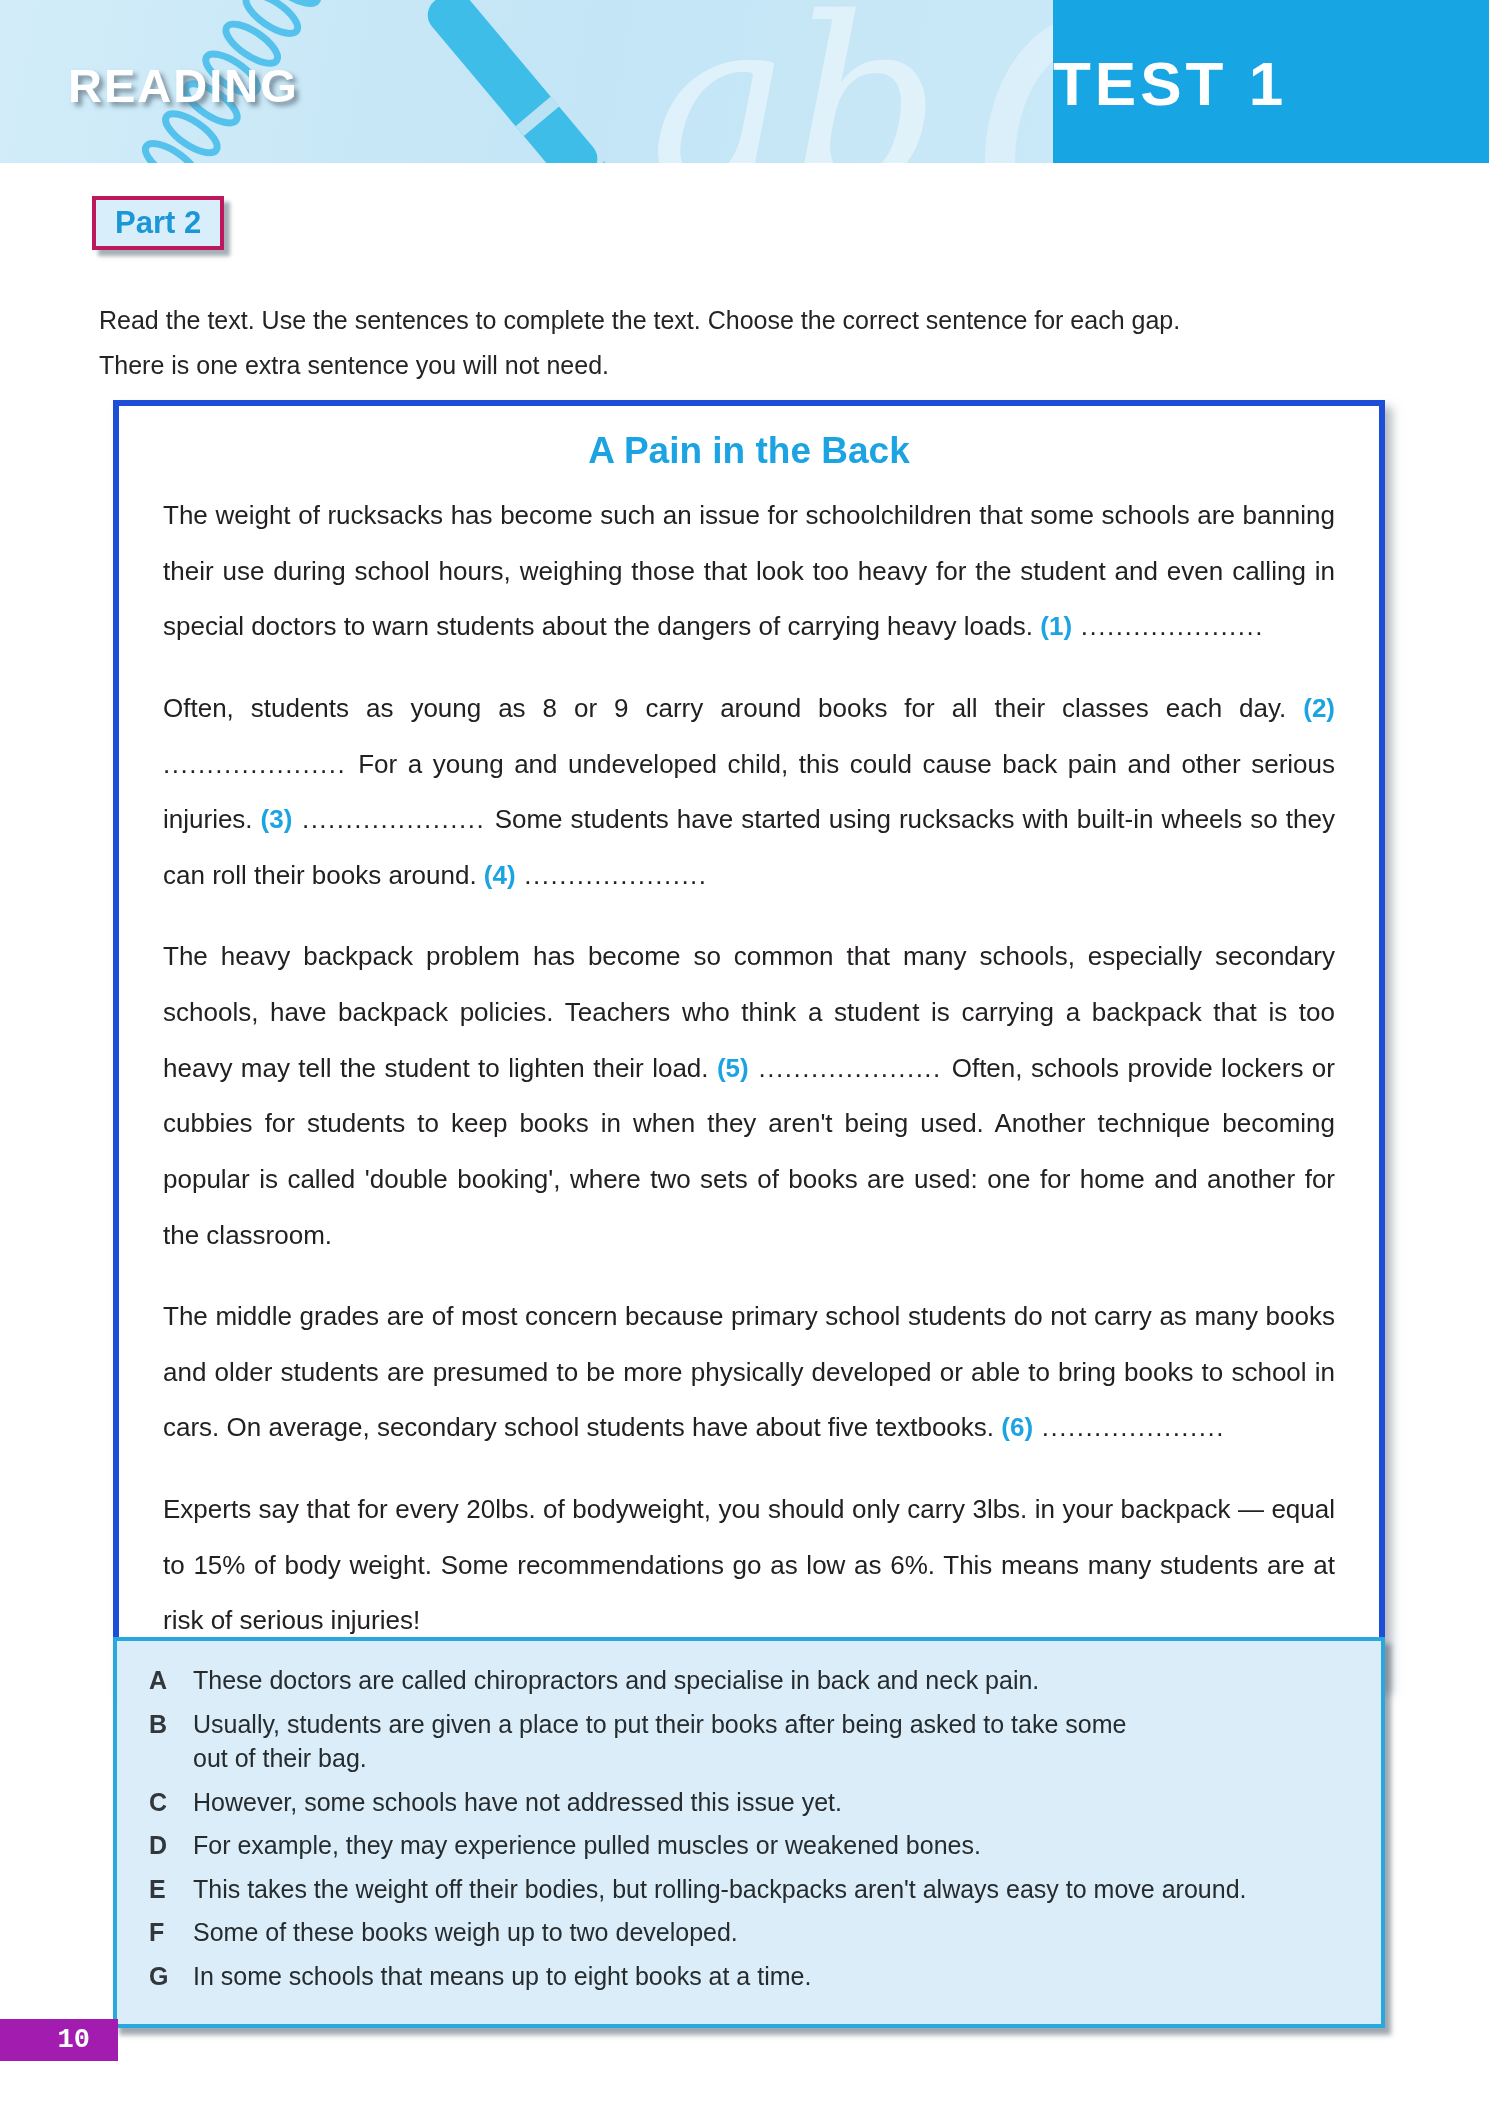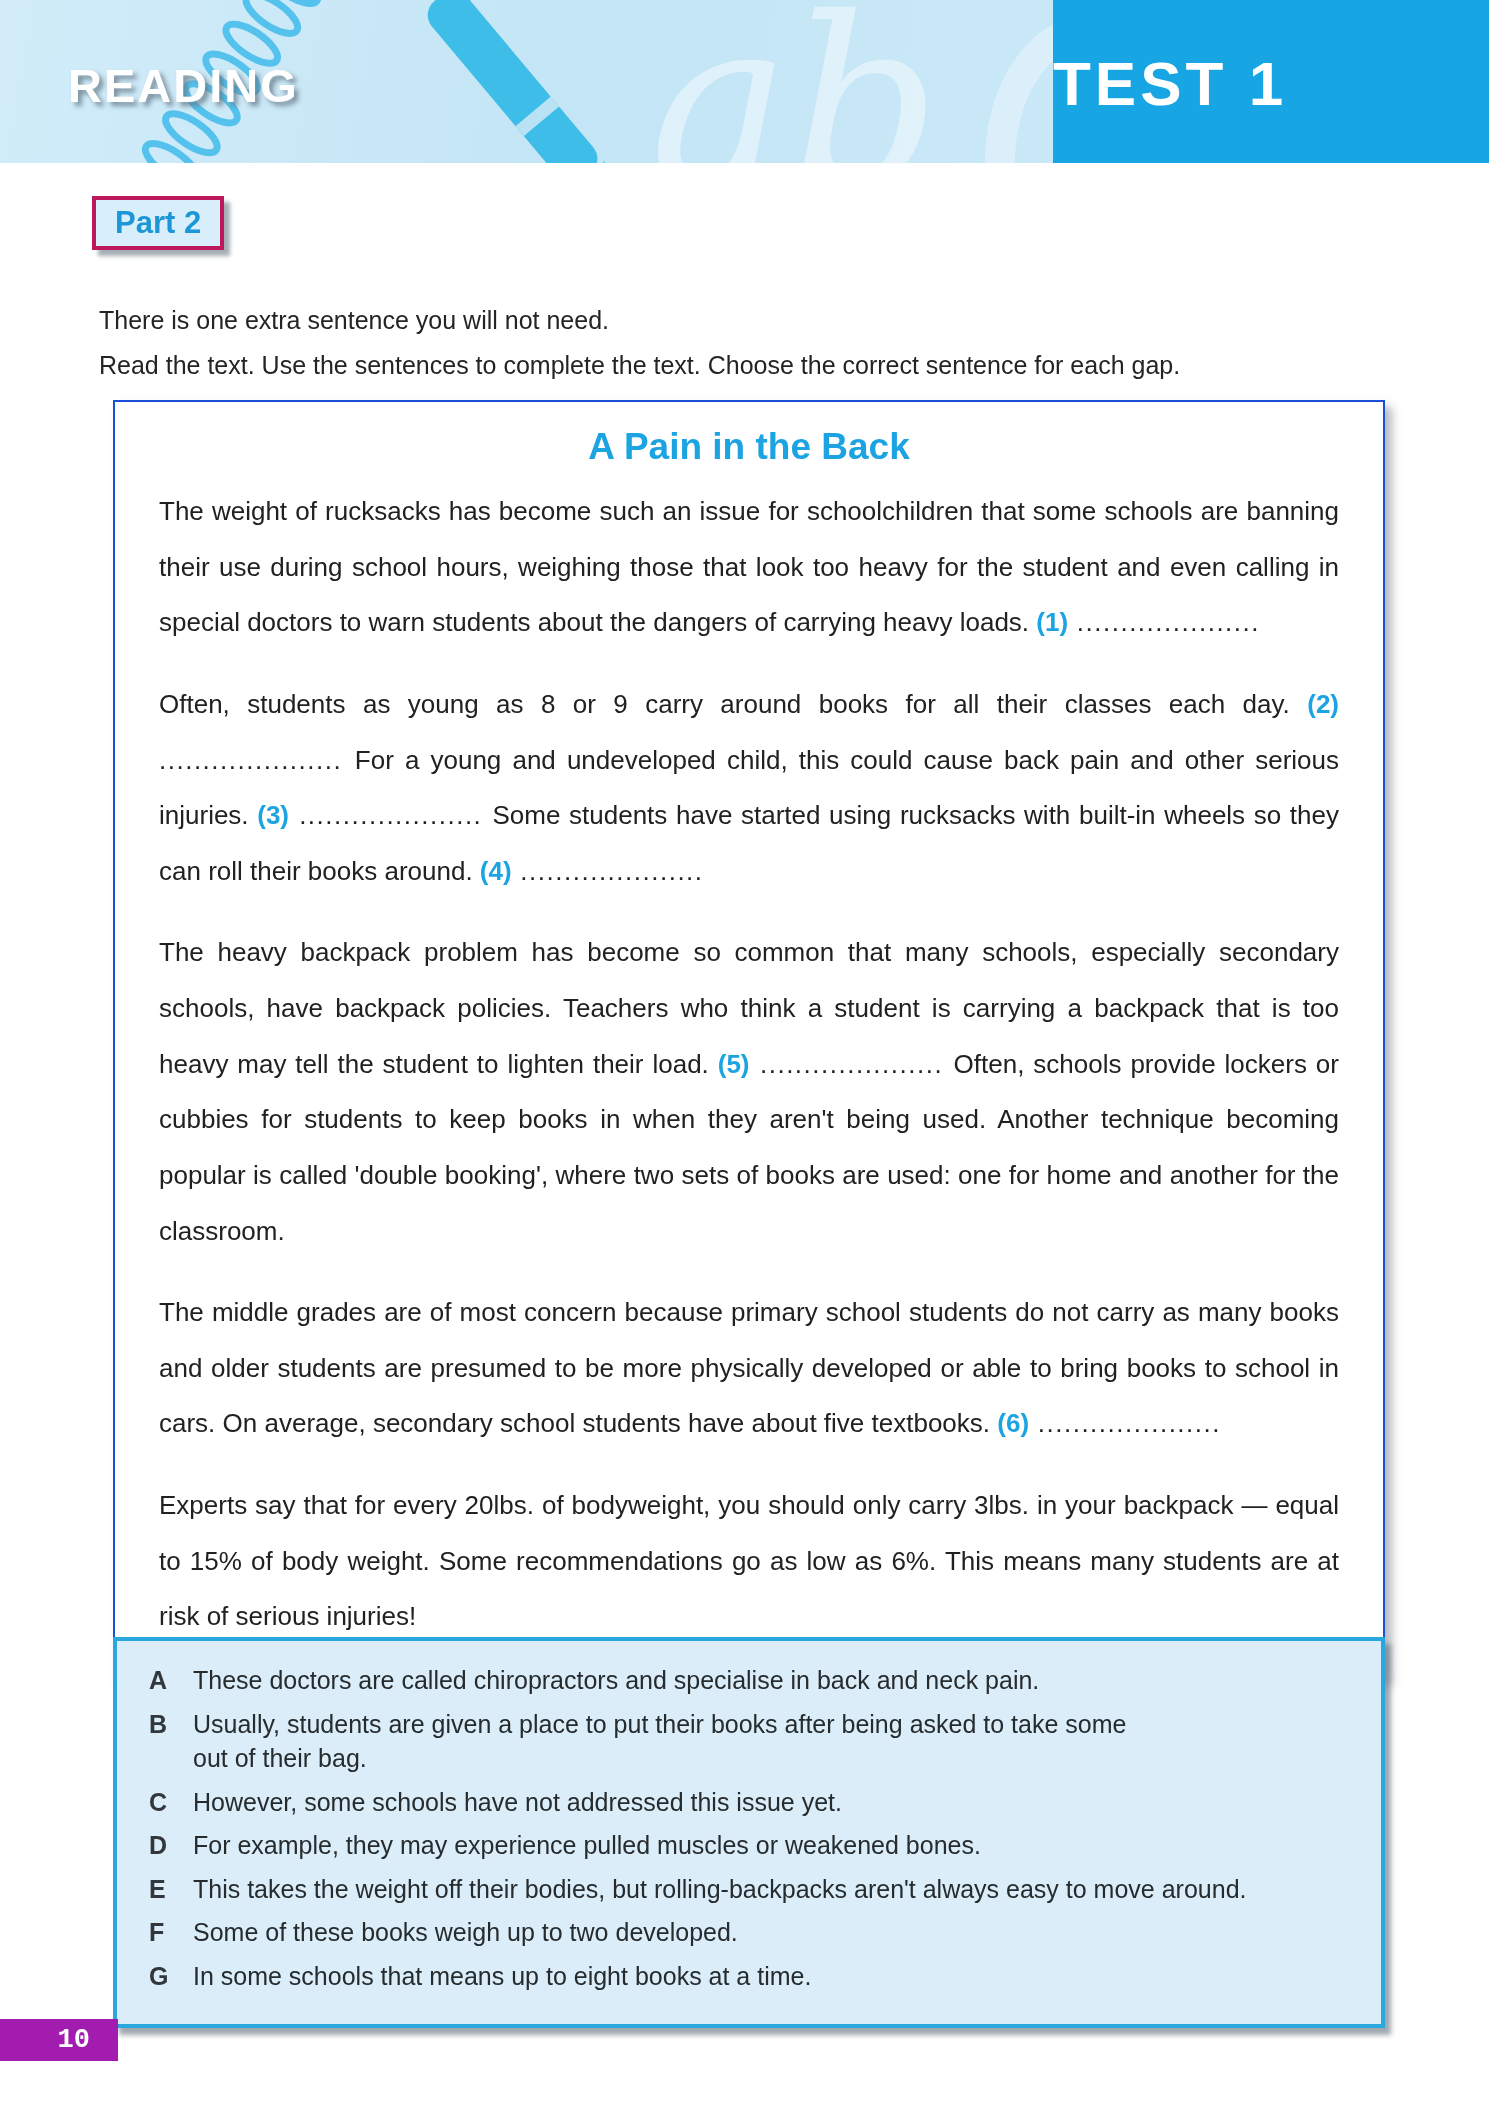--- a/index.html
+++ b/index.html
@@ -46,21 +46,21 @@
   
   .instructions {
     position:absolute; left:99px; top:298px; width:1310px;
     font-size:25px; color:#242424; line-height:1.78;
   }
   
   .article-box {
     position:absolute; left:113px; top:400px; width:1272px;
     box-sizing:border-box;
     background:#ffffff;
-    border:2px solid #1d4ed8;
+    border:6px solid #1d4ed8;
     box-shadow:7px 7px 9px rgba(120,132,142,0.55);
     padding:16px 44px 22px 44px;
   }
   .article-title {
     text-align:center; color:#1CA3E2; font-size:37px; font-weight:bold;
     margin:8px 0 6px 0;
   }
   .article-par {
     font-size:26px; color:#232020;
     text-align:justify; line-height:2.14;
@@ -132,22 +132,22 @@
   <div class="test-box">
     <span>TEST 1</span>
   </div>
 </div>
 
 <div class="part-box">
   <span>Part 2</span>
 </div>
 
 <div class="instructions">
+  <div>Read the text. Use the sentences to complete the text. Choose the correct sentence for each gap.</div>
   <div>There is one extra sentence you will not need.</div>
-  <div>Read the text. Use the sentences to complete the text. Choose the correct sentence for each gap.</div>
 </div>
 
 <div class="article-box">
   <div class="article-title">A Pain in the Back</div>
   <div>
       <p class="article-par"><span>The weight of rucksacks has become such an issue for schoolchildren that some schools are banning their use during school hours, weighing those that look too heavy for the student and even calling in special doctors to warn students about the dangers of carrying heavy loads. </span><span class="gap-num">(1)</span><span class="gap-dots"> .....................</span></p>
       <p class="article-par"><span>Often, students as young as 8 or 9 carry around books for all their classes each day. </span><span class="gap-num">(2)</span><span class="gap-dots"> ..................... </span><span>For a young and undeveloped child, this could cause back pain and other serious injuries. </span><span class="gap-num">(3)</span><span class="gap-dots"> ..................... </span><span>Some students have started using rucksacks with built-in wheels so they can roll their books around. </span><span class="gap-num">(4)</span><span class="gap-dots"> .....................</span></p>
       <p class="article-par"><span>The heavy backpack problem has become so common that many schools, especially secondary schools, have backpack policies. Teachers who think a student is carrying a backpack that is too heavy may tell the student to lighten their load. </span><span class="gap-num">(5)</span><span class="gap-dots"> ..................... </span><span>Often, schools provide lockers or cubbies for students to keep books in when they aren't being used. Another technique becoming popular is called 'double booking', where two sets of books are used: one for home and another for the classroom.</span></p>
       <p class="article-par"><span>The middle grades are of most concern because primary school students do not carry as many books and older students are presumed to be more physically developed or able to bring books to school in cars. On average, secondary school students have about five textbooks. </span><span class="gap-num">(6)</span><span class="gap-dots"> .....................</span></p>
       <p class="article-par"><span>Experts say that for every 20lbs. of bodyweight, you should only carry 3lbs. in your backpack — equal to 15% of body weight. Some recommendations go as low as 6%. This means many students are at risk of serious injuries!</span></p>

